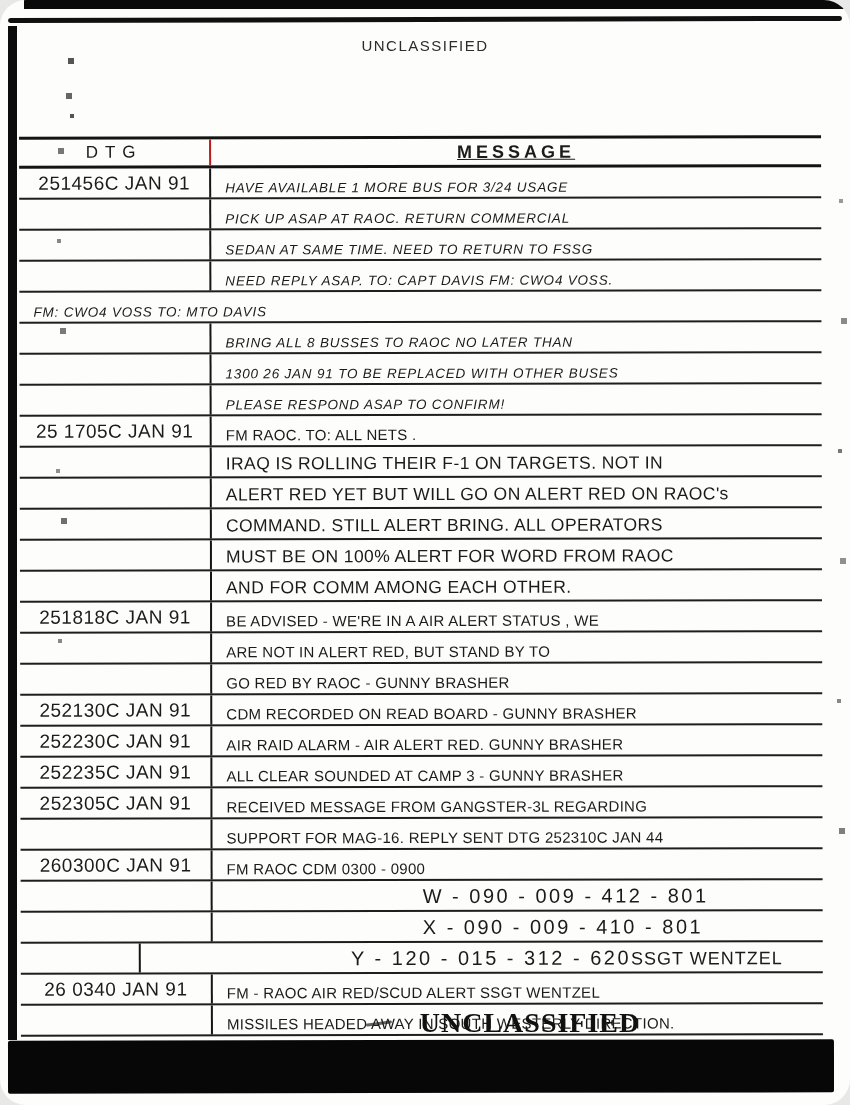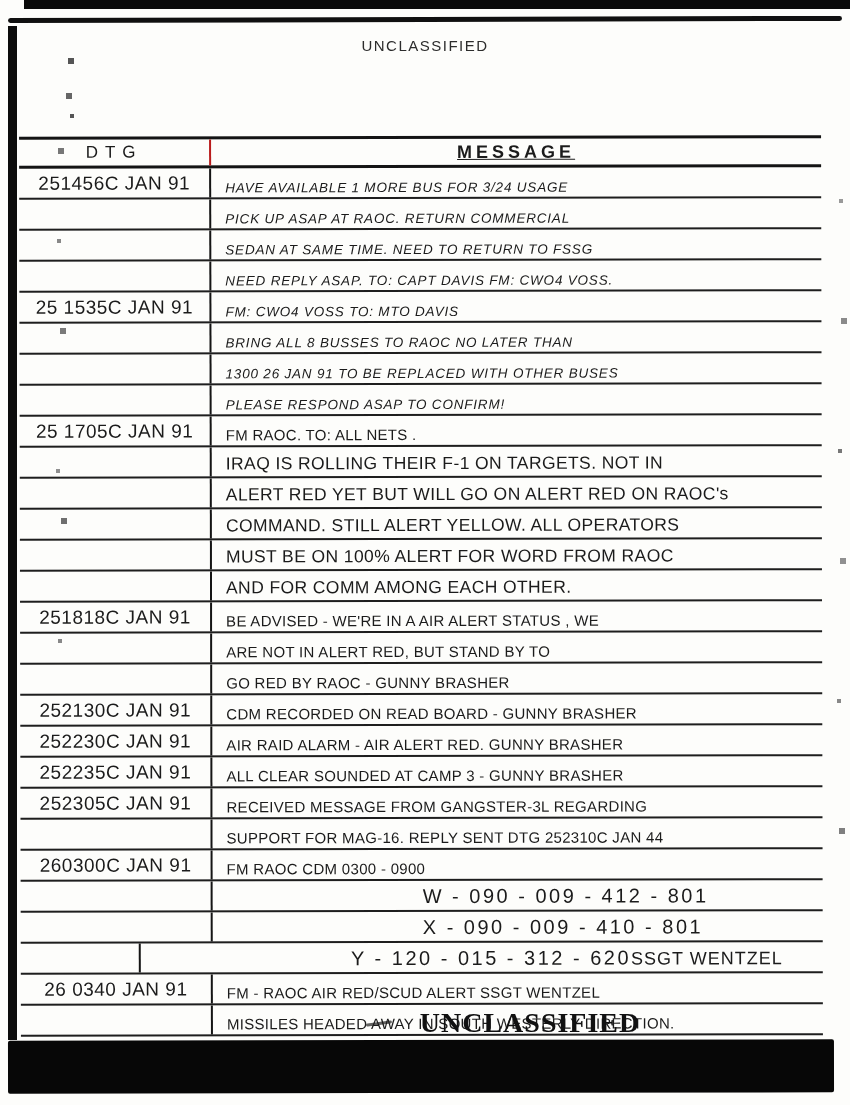--- a/index.html
+++ b/index.html
@@ -1,19 +1,19 @@
 <!DOCTYPE html>
 <html><head>
 <meta charset="utf-8">
 <style>
   html,body { margin:0; padding:0; }
   body { background:#e8e8e8; font-family:"Liberation Sans", sans-serif; }
   .page {
     position:relative; width:850px; height:1105px; margin:0 auto;
-    background:#fdfdfb; overflow:hidden; color:#1b1b1b;
+    background:#fdfdfb; overflow:hidden; color:#1b1b1b;border-radius:26px;
   }
   
   .top-bar-1 { position:absolute; top:0; left:24px; right:0; height:9px; background:#0a0a0a; }
   .top-bar-2 { position:absolute; top:17px; left:8px; width:834px; height:5px; background:#101010;
                transform:rotate(-0.15deg); border-radius:3px; }
   .left-strip { position:absolute; top:26px; left:8px; width:9px; height:1014px; background:#0c0c0c; }
   .bottom-band { position:absolute; top:1040px; left:8px; width:826px; height:53px;
                  background:#070707; transform:rotate(-0.1deg); border-radius:2px; }
   .speckles { position:absolute; top:0; left:0; width:2px; height:2px; background:transparent;
     box-shadow: 60px 150px 0 2px #777, 58px 240px 0 1px #888, 62px 330px 0 2px #7a7a7a,
@@ -90,21 +90,20 @@
             <span>SEDAN AT SAME TIME.  NEED TO RETURN TO FSSG</span>
           </div>
         </div>
         <div class="row">
           <div class="dtg-cell"></div>
           <div class="msg-cell c-cursive">
             <span>NEED REPLY ASAP.   TO: CAPT DAVIS   FM: CWO4 VOSS.</span>
           </div>
         </div>
         <div class="row">
-          <div class="dtg-cell">25 1535C JAN 91</div>
           <div class="msg-cell c-cursive">
             <span>FM: CWO4 VOSS    TO: MTO DAVIS</span>
           </div>
         </div>
         <div class="row">
           <div class="dtg-cell"></div>
           <div class="msg-cell c-cursive">
             <span>BRING ALL 8 BUSSES TO RAOC   NO LATER THAN</span>
           </div>
         </div>
@@ -134,21 +133,21 @@
         </div>
         <div class="row">
           <div class="dtg-cell"></div>
           <div class="msg-cell c-print-lg">
             <span>ALERT RED YET BUT WILL GO ON ALERT RED ON RAOC's</span>
           </div>
         </div>
         <div class="row">
           <div class="dtg-cell"></div>
           <div class="msg-cell c-print-lg">
-            <span>COMMAND. STILL ALERT YELLOW.  ALL OPERATORS</span>
+            <span>COMMAND. STILL ALERT BRING.  ALL OPERATORS</span>
           </div>
         </div>
         <div class="row">
           <div class="dtg-cell"></div>
           <div class="msg-cell c-print-lg">
             <span>MUST BE ON 100% ALERT FOR WORD FROM RAOC</span>
           </div>
         </div>
         <div class="row">
           <div class="dtg-cell"></div>

